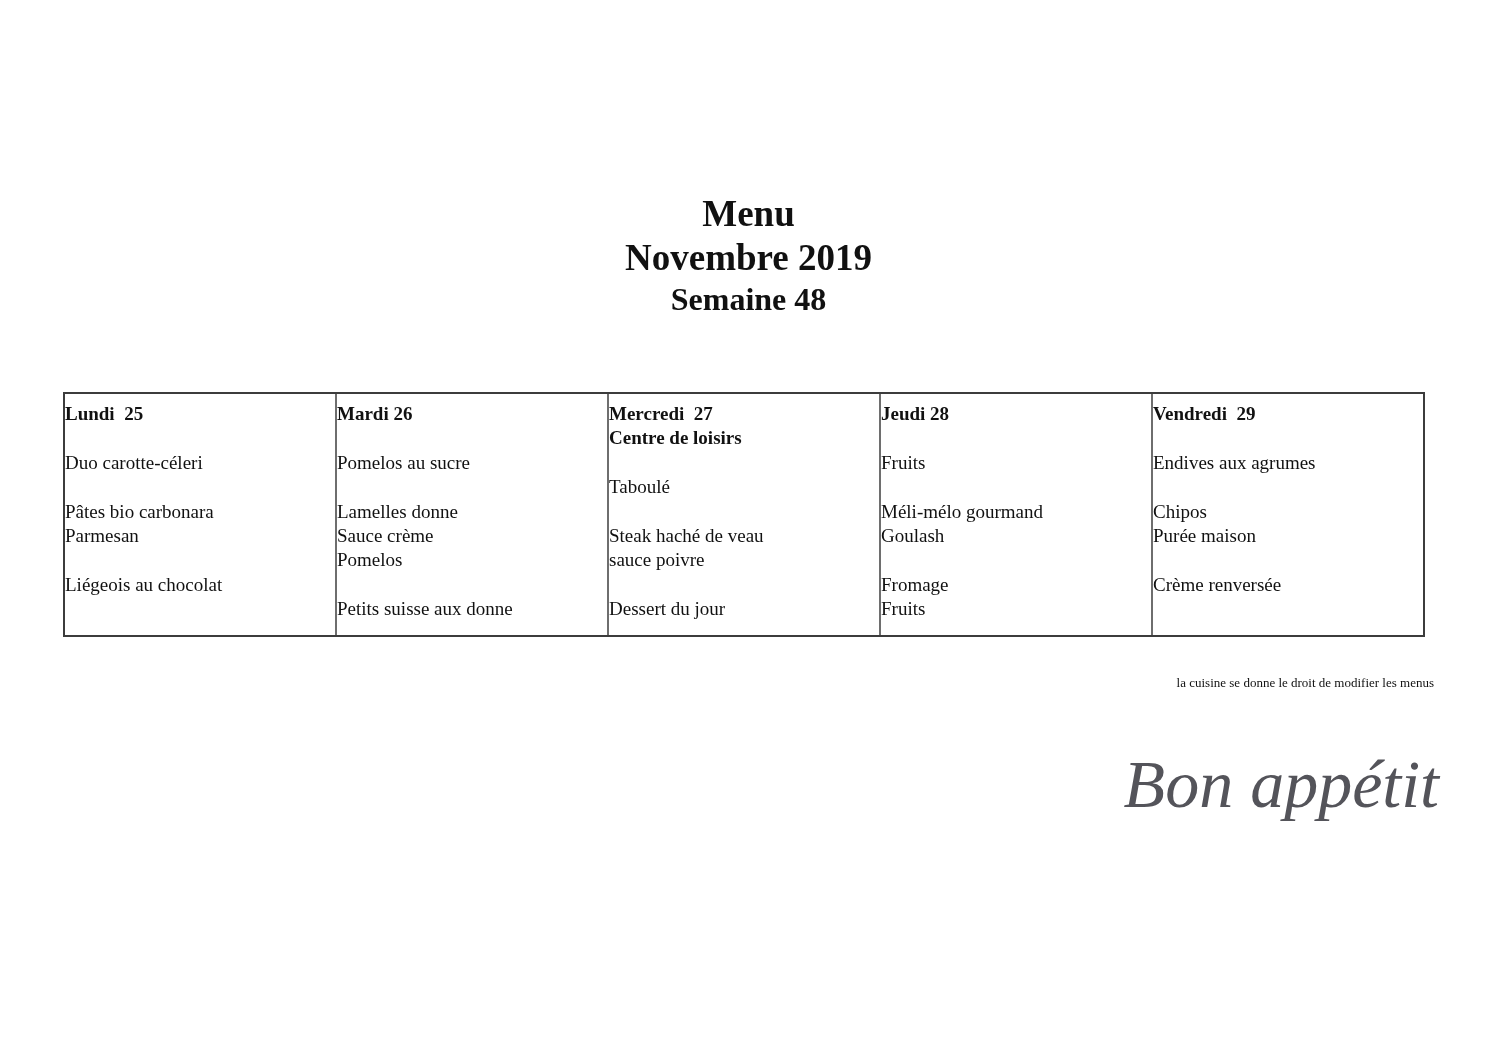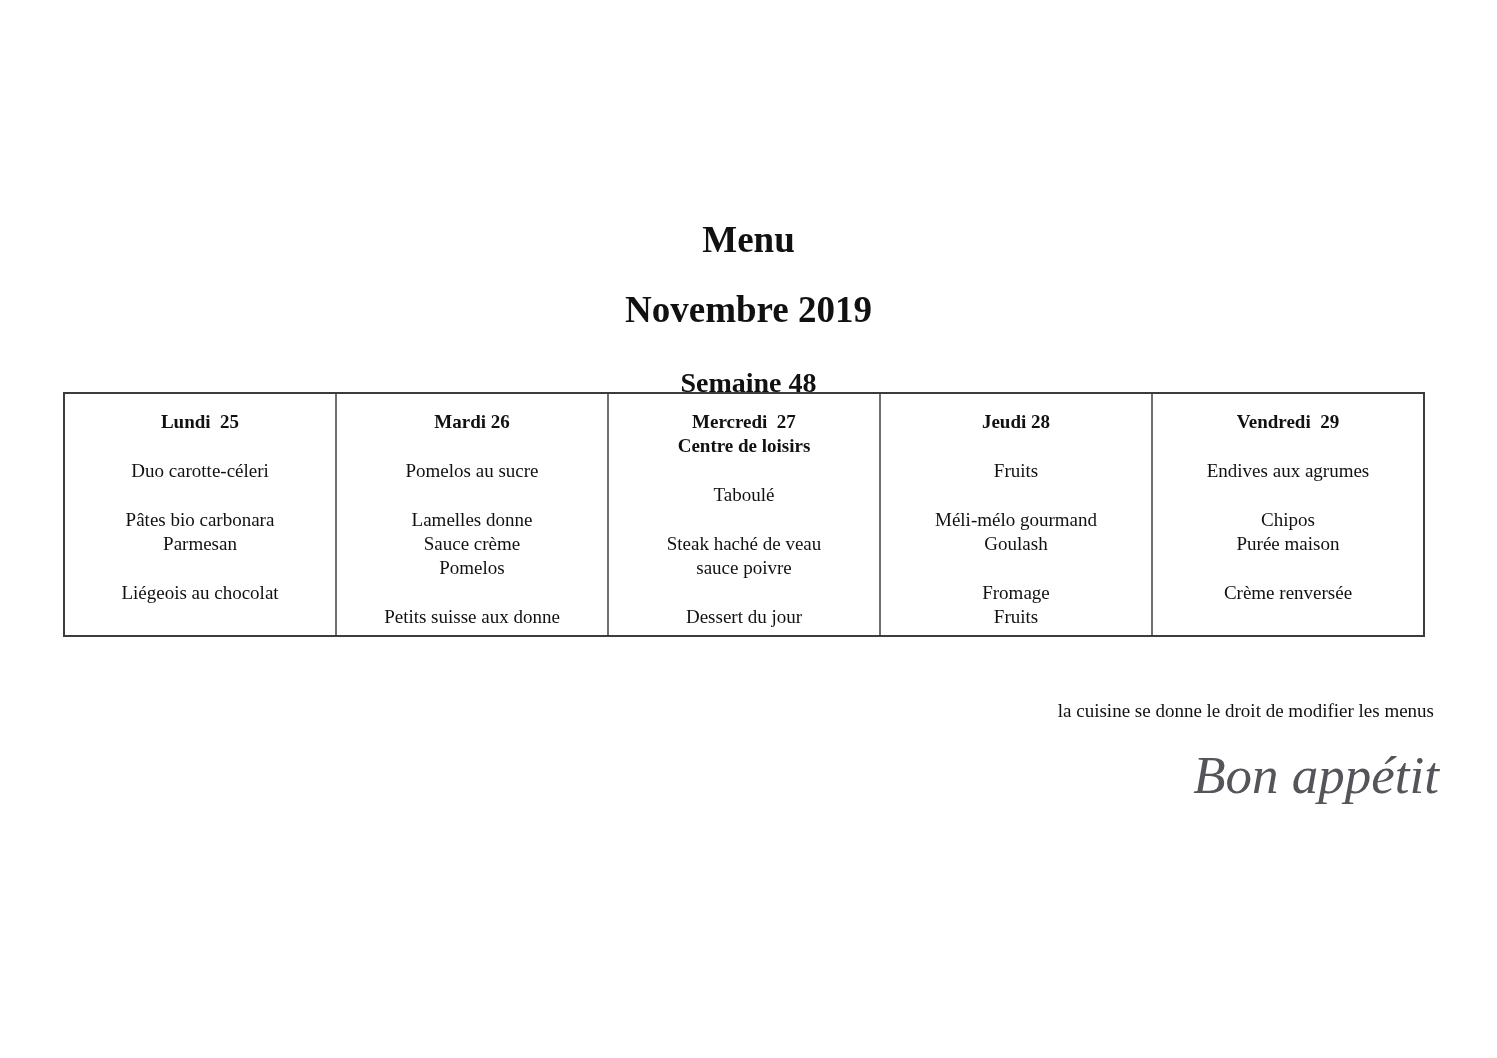--- a/index.html
+++ b/index.html
@@ -20,70 +20,68 @@
     position: absolute;
     top: 192px;
     left: 0;
     width: 100%;
     text-align: center;
     font-weight: bold;
   }
   .title-line-1, .title-line-2 {
     font-size: 37px;
     line-height: 44px;
-    margin-top: 26px;
   }
   .title-line-3 {
-    font-size: 28px;
+    font-size: 32px;
     line-height: 38px;
-    margin-top: 32px;
   }
   .menu-table {
     position: absolute;
     left: 63px;
     top: 392px;
     width: 1362px;
     height: 245px;
     box-sizing: border-box;
     display: flex;
     border: 2px solid #3c3c3c;
     background: #ffffff;
   }
   .menu-col {
     flex: 1 1 0;
     border-left: 2px solid #6e6e6e;
-    padding-top: 16px;
-    text-align: center;
+    padding-top: 8px;
+    text-align: left;
     font-size: 19px;
     line-height: 24.4px;
     overflow: hidden;
   }
   .menu-col:first-child {
     border-left: none;
   }
   .cell-line {
     white-space: pre-wrap;
     min-height: 24.4px;
   }
   .cell-line.bold {
     font-weight: bold;
   }
   .disclaimer {
     position: absolute;
-    top: 700px;
+    top: 672px;
     right: 63px;
-    font-size: 19px;
+    font-size: 13px;
     line-height: 22px;
     text-align: right;
   }
   .greeting {
     position: absolute;
     top: 745px;
     right: 58px;
-    font-size: 53px;
+    font-size: 68px;
     line-height: 1.15;
     font-style: italic;
     color: #54545a;
     text-align: right;
   }
 </style>
 </head>
 <body>
 
 <div class="page">

